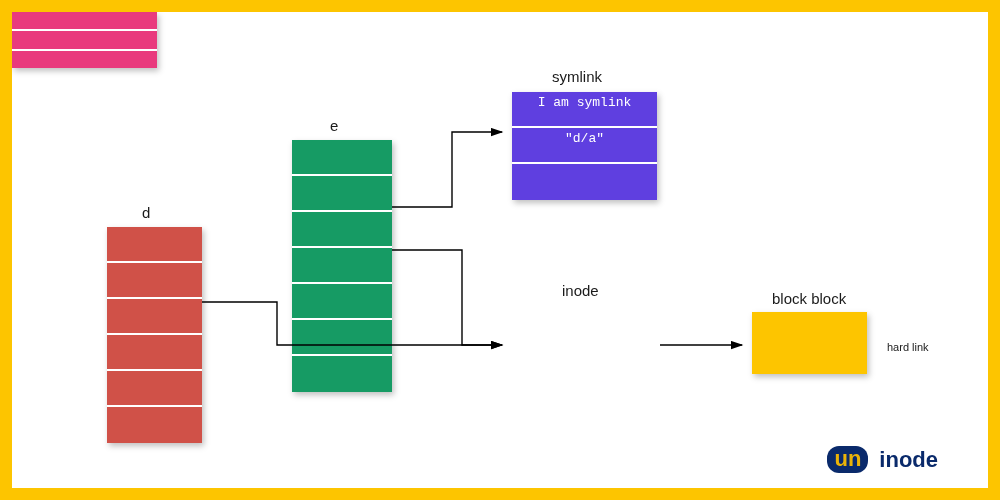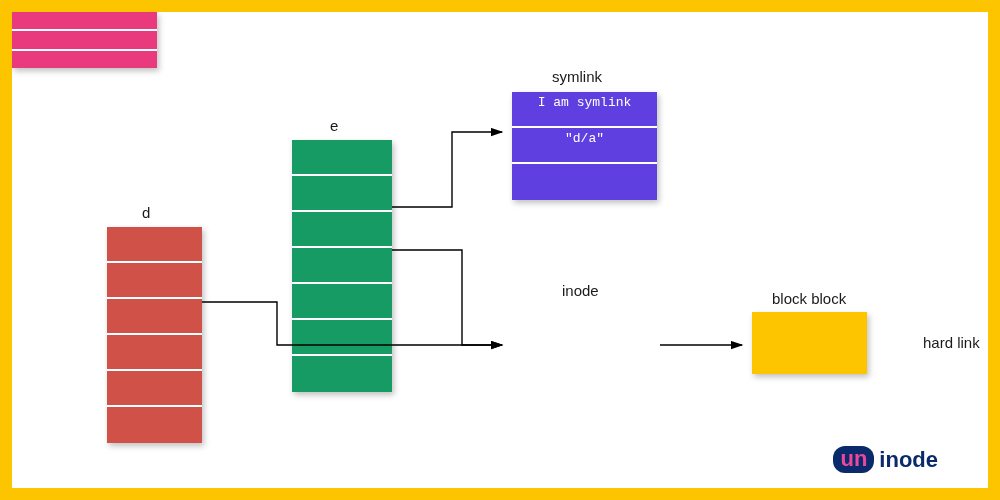--- a/index.html
+++ b/index.html
@@ -29,26 +29,26 @@
   .inode-stack{left:500px;top:305px;width:145px;height:56px;background:#e93a7d;box-shadow:2px 3px 6px rgba(0,0,0,.25);display:flex;flex-direction:column;}
   .inode-stack .row{flex:1;border-bottom:2px solid #fff;}
   .inode-stack .row:last-child{border-bottom:none;}
   .datablock{position:absolute;left:740px;top:300px;width:115px;height:62px;background:#fdc500;box-shadow:2px 3px 6px rgba(0,0,0,.25);}
   
   .lbl-d{left:130px;top:192px;}
   .lbl-e{left:318px;top:105px;}
   .lbl-sym{left:540px;top:56px;}
   .lbl-inode{left:550px;top:270px;}
   .lbl-datablock{left:760px;top:278px;}
-  .lbl-hardlink{left:875px;top:322px;font-size:15px;margin-left:36px;}
+  .lbl-hardlink{left:875px;top:329px;font-size:11px;}
   
   svg.arrows{position:absolute;left:0;top:0;width:100%;height:100%;pointer-events:none;}
   
   .logo{position:absolute;right:50px;bottom:15px;display:flex;align-items:center;font-weight:700;font-size:22px;color:#0a2a6b;}
-  .logo .bubble{background:#0a2a6b;color:#ec4899;border-radius:12px;padding:2px 7px 3px 7px;margin-right:5px;line-height:1;}
+  .logo .bubble{background:#0a2a6b;color:#eab308;border-radius:12px;padding:2px 7px 3px 7px;margin-right:11px;line-height:1;}
 </style>
 </head>
 <body>
 
 <div class="stage">
 
   <div class="label lbl-d">d</div>
   <div class="stack d-stack">
     <div class="row"></div>
       <div class="row"></div>

